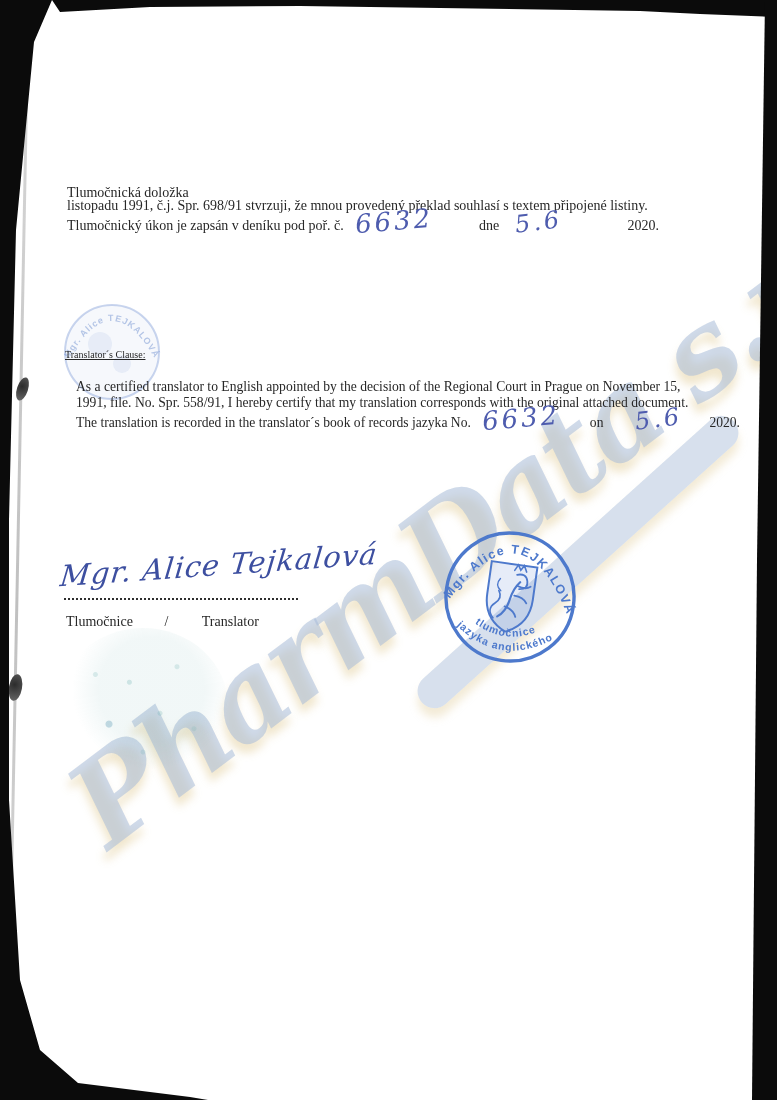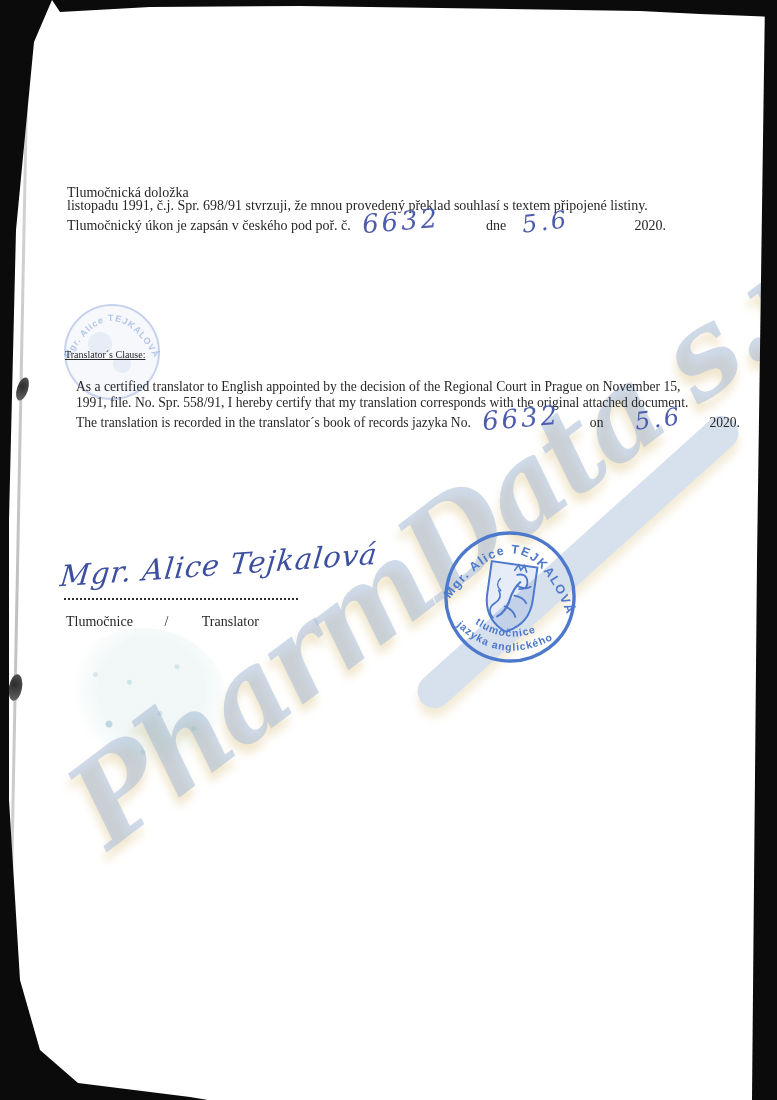--- a/index.html
+++ b/index.html
@@ -85,21 +85,21 @@
     </text>
   </svg>
 
   <div class="speckles"></div>
 
   <div class="tblock cz-head">Tlumočnická doložka</div>
 
   <div class="tblock cz-para">
     <div>listopadu 1991, č.j. Spr. 698/91 stvrzuji, že mnou provedený překlad souhlasí s textem připojené listiny.</div>
     <div class="mixline">
-      <span>Tlumočnický úkon je zapsán v českého pod poř. č.</span>
+      <span>Tlumočnický úkon je zapsán v deníku pod poř. č.</span>
       <span class="hw sp-ml8">6632</span>
       <span class="sp-ml42">dne</span>
       <span class="hw small sp-ml12">5.6</span>
       <span class="sp-ml62">2020.</span>
     </div>
   </div>
 
   <div class="tblock en-head">Translator´s Clause:</div>
 
   <div class="tblock en-para">

